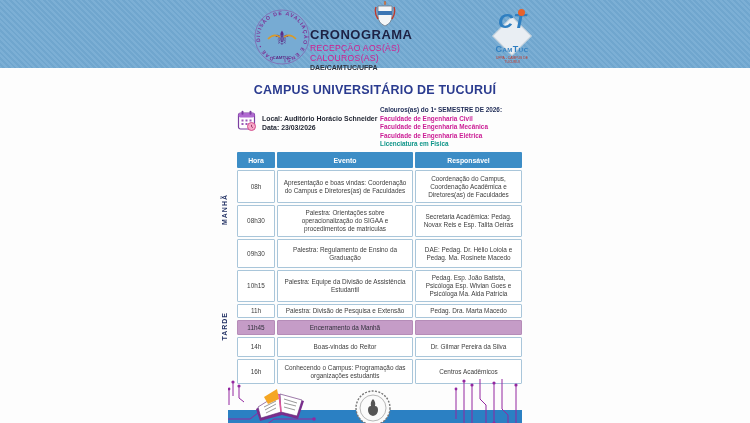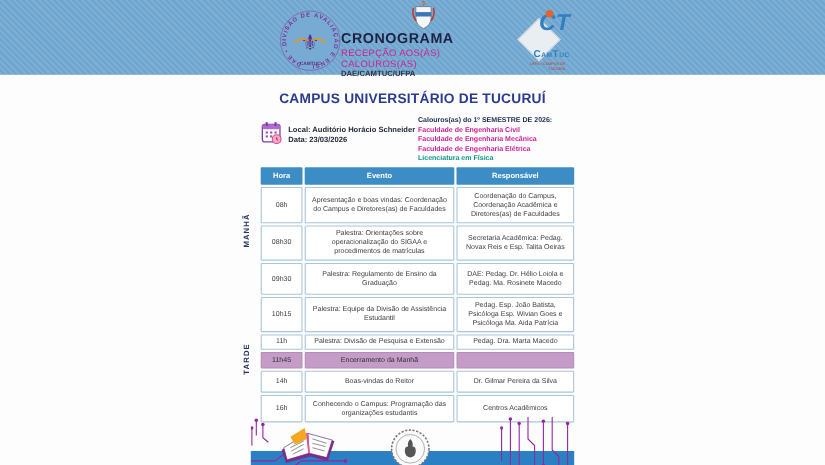--- a/index.html
+++ b/index.html
@@ -7,21 +7,21 @@
          font-family:"Liberation Sans",sans-serif;}
   
   .topband{position:absolute;left:0;top:0;width:750px;height:68px;background:#72a9d2;
     background-image:repeating-linear-gradient(45deg,rgba(255,255,255,.07) 0 2px,rgba(0,0,0,0.02) 2px 4px);}
   .badge{position:absolute;left:254px;top:9px;width:56px;height:56px;}
   .head-center{position:absolute;left:310px;top:0;width:150px;height:85px;text-align:left;}
   .crest{display:block;margin:1px auto 0;}
   .h-title{font-size:13px;font-weight:bold;color:#1d2144;letter-spacing:.5px;margin-top:0;}
   .h-sub{font-size:8.6px;font-weight:normal;color:#d11e8f;letter-spacing:.3px;margin-top:1px;}
   .h-org{font-size:7px;font-weight:bold;color:#2e3440;margin-top:1px;}
-  .ctlogo{position:absolute;left:462px;top:8px;width:56px;height:58px;text-align:right;}
+  .ctlogo{position:absolute;left:484px;top:8px;width:56px;height:58px;text-align:center;}
   .ct-diamond{position:absolute;left:14px;top:14px;width:26px;height:26px;background:#e9eef3;
     border:1px solid #c9d4dd;transform:rotate(45deg);}
   .ct-mark{position:absolute;left:0;top:0;width:56px;font-size:21px;font-weight:bold;font-style:italic;
     color:#2f7fc1;line-height:26px;}
   .ct-head{position:absolute;left:34px;top:1px;width:7px;height:7px;border-radius:50%;background:#e8622b;}
   .ct-word{position:absolute;left:0;top:36px;width:56px;font-size:9px;font-weight:bold;color:#2f7fc1;
     font-variant:small-caps;letter-spacing:.5px;}
   .ct-tag{position:absolute;left:0;top:47px;width:56px;font-size:4px;color:#c0392b;transform:scale(.85);}
   
   .column{position:absolute;left:228px;top:68px;width:294px;height:355px;margin-top:12px;}

